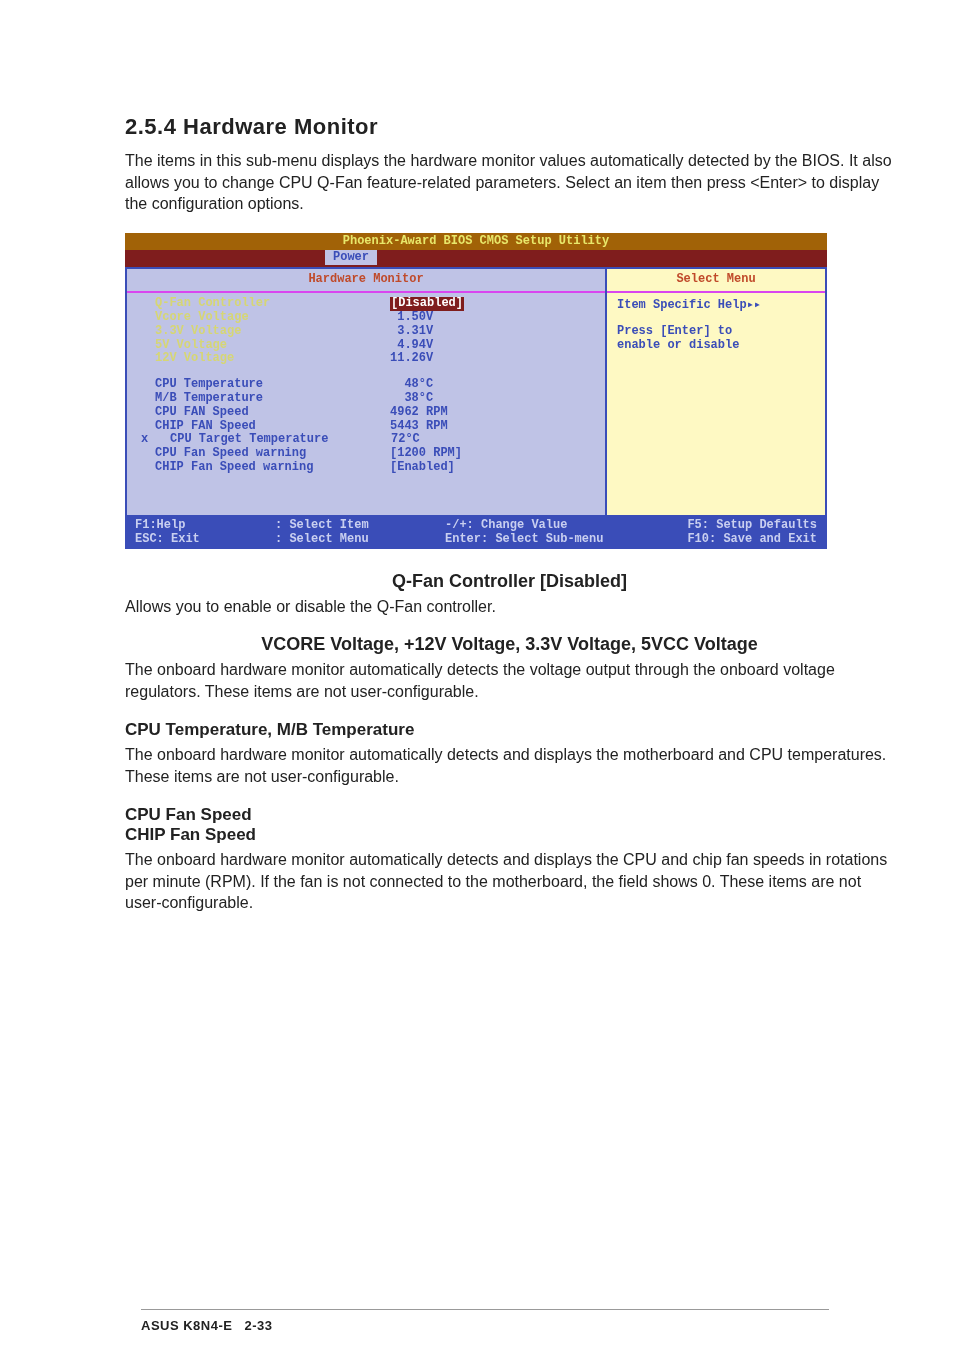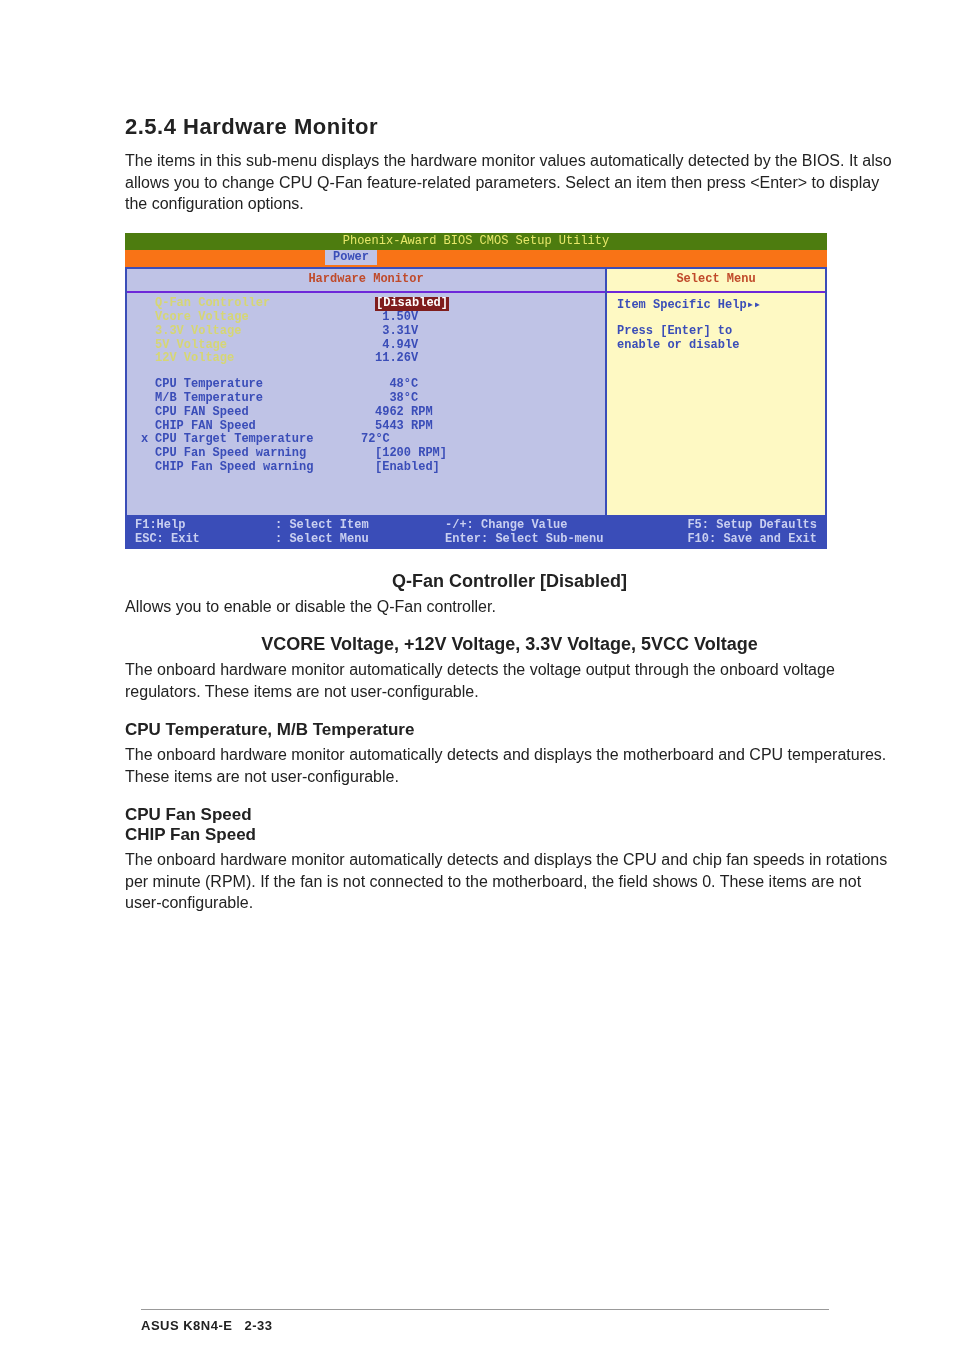--- a/index.html
+++ b/index.html
@@ -41,28 +41,28 @@
   }
   
   .bios {
     width: 702px;
     margin: 8px 0 22px 0;
     font-family: "Courier New", monospace;
     font-size: 12px;
     line-height: 1.15;
   }
   .bios-title {
-    background: #4d7c0f;
+    background: #a16207;
     color: #e8e86a;
     text-align: center;
     padding: 2px 0 1px 0;
-    font-weight: normal;
+    font-weight: bold;
   }
   .bios-tabs {
-    background: #f97316;
+    background: #7f1d1d;
     padding: 0 0 2px 0;
   }
   .bios-tab {
     display: inline-block;
     background: #bfc3e6;
     color: #3a4db8;
     padding: 1px 8px;
     margin-left: 200px;
     font-weight: bold;
   }
@@ -78,30 +78,31 @@
   .bios-right {
     width: 218px;
     border: 2px solid #3a4db8;
     background: #fef9c3;
   }
   .bios-header {
     color: #c04a2a;
     font-weight: bold;
     text-align: center;
     padding: 4px 0;
-    border-bottom: 2px solid #6d28d9;
+    border-bottom: 2px solid #d946ef;
   }
   .bios-content {
     padding: 4px 0 40px 0;
     color: #3a4db8;
     font-weight: bold;
   }
   .bios-content .line {
     display: flex;
     padding: 0 10px 0 28px;
+    gap: 15px;
   }
   .bios-content .line.group1 .label { color: #d6d674; }
   .bios-content .label { width: 220px; white-space: pre; }
   .bios-content .val { white-space: pre; }
   .bios-content .val.sel {
     background: #7f1d1d;
     color: #fff;
     padding: 0 1px;
   }
   .bios-content .line.x { padding-left: 14px; }

